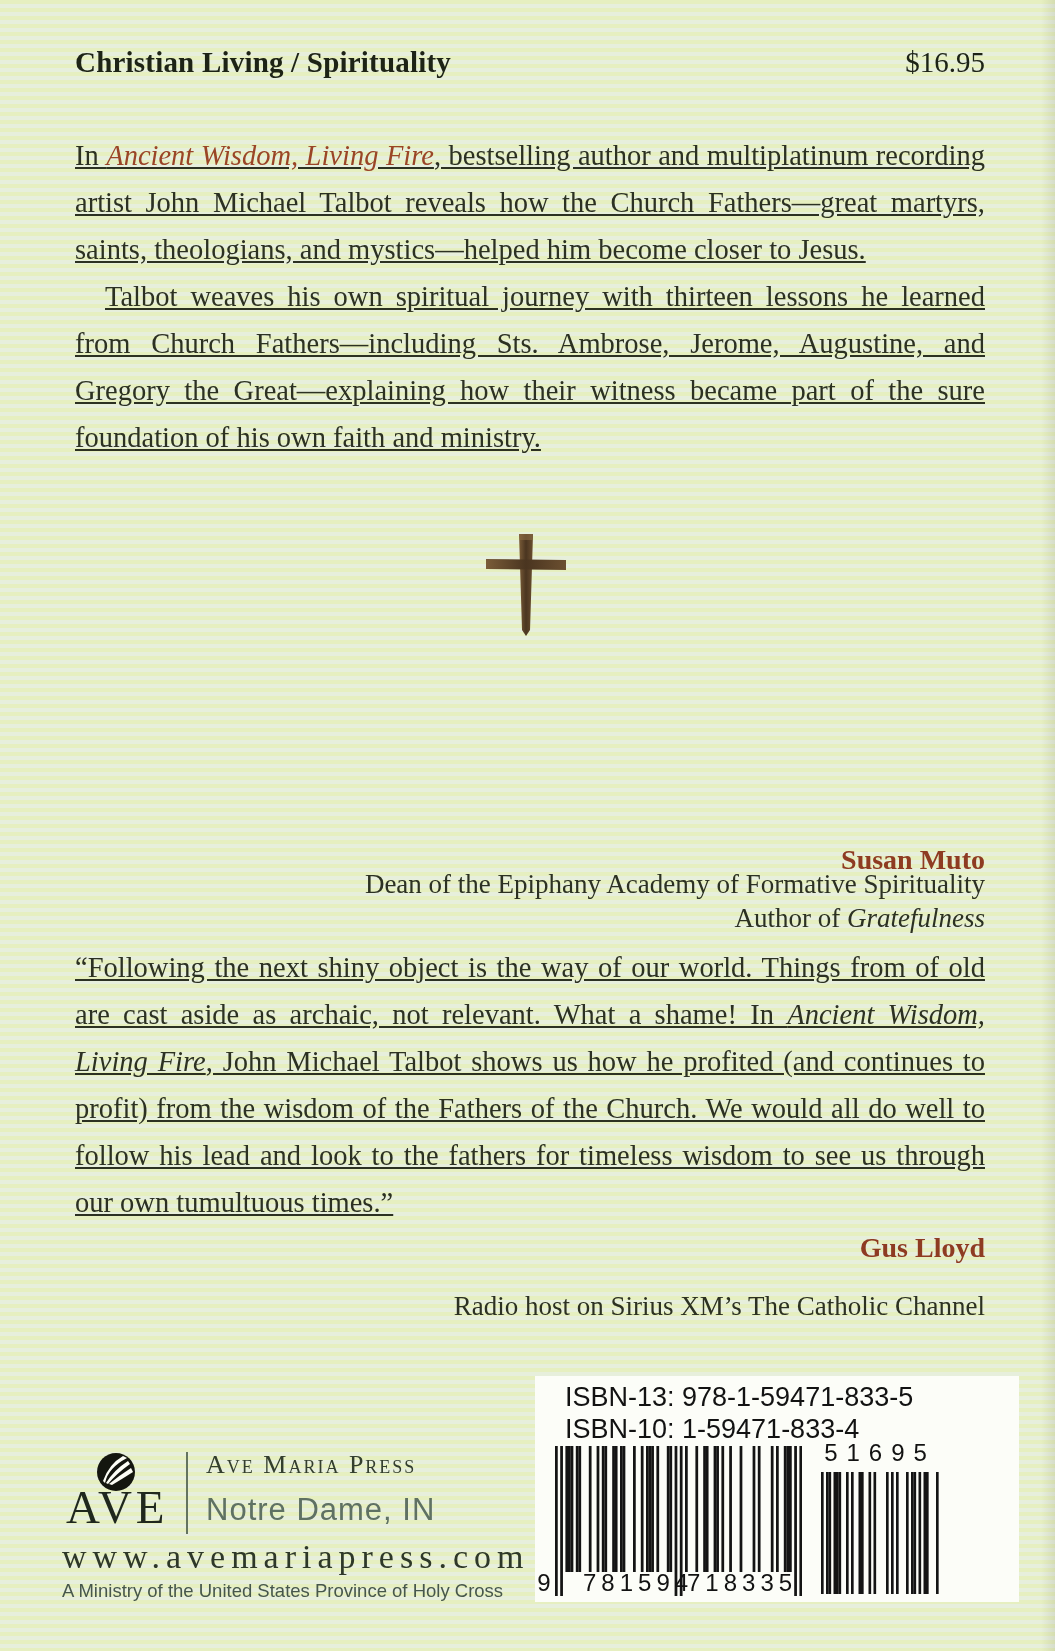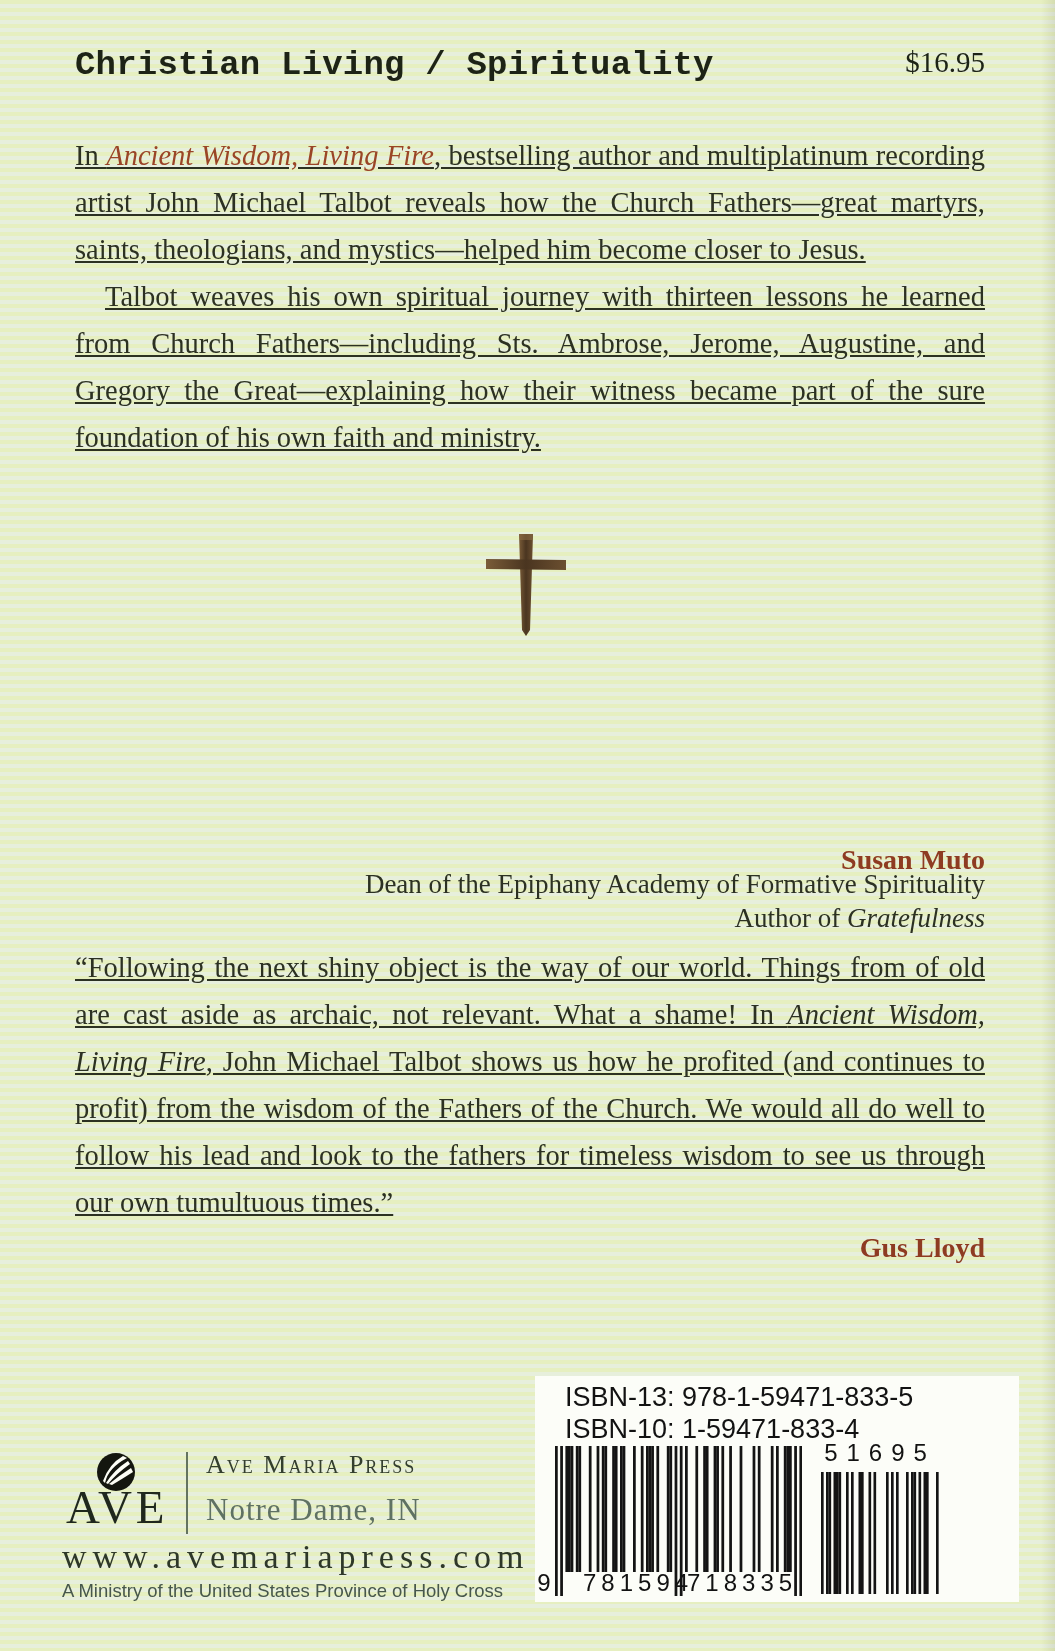--- a/index.html
+++ b/index.html
@@ -14,21 +14,21 @@
       #e7efdc 4px, #e7efdc 8px);
   }
   .cover::after{ 
     content:"";position:absolute;top:0;right:0;width:14px;height:100%;
     background:linear-gradient(90deg, rgba(0,0,0,0), rgba(90,90,70,.12));
     pointer-events:none;
   }
   .abs{position:absolute;}
 
   
-  .category{left:75px;top:46px;font-size:34px;font-weight:bold;color:#1d2316;letter-spacing:.2px;font-family:Liberation Mono, monospace;}
+  .category{left:75px;top:46px;font-size:29px;font-weight:bold;color:#1d2316;letter-spacing:.2px;}
   .price{right:70px;top:46px;font-size:29px;color:#1d2316;}
 
   
   .bodytext{left:75px;width:910px;font-size:28.5px;line-height:47px;text-align:justify;color:#2c3122;text-decoration:underline;}
   .p1{top:132px;} 
   .indent{text-indent:30px;}
   .title-red{font-style:italic;color:#9a4527;}
   .title-black{font-style:italic;}
 
   
@@ -44,21 +44,21 @@
   .a2-l1{top:1266px;}
 
   
   .cross-wrap{left:478px;top:532px;width:96px;height:108px;}
 
   
   .ave-icon{left:96px;top:1452px;width:40px;height:40px;}
   .ave-text{left:66px;top:1480px;font-size:47px;letter-spacing:4px;color:#1f271d;}
   .pub-divider{left:186px;top:1452px;width:2px;height:82px;background:#64745f;}
   .pub-name{left:206px;top:1450px;font-size:26px;font-weight:400;font-variant:small-caps;letter-spacing:2px;color:#333e2e;}
-  .pub-loc{left:206px;top:1492px;font-size:31px;font-family:Liberation Serif, serif;color:#5f7163;letter-spacing:1px;}
+  .pub-loc{left:206px;top:1492px;font-size:31px;font-family:Liberation Sans, sans-serif;color:#5f7163;letter-spacing:1px;}
   .pub-web{left:62px;top:1538px;font-size:34px;font-weight:500;letter-spacing:6px;color:#2e3828;text-align:right;}
   .pub-ministry{left:62px;top:1580px;font-size:18.5px;font-family:"Liberation Sans",sans-serif;color:#47574b;}
 
   
   .bc-panel{left:535px;top:1376px;width:484px;height:226px;background:#fcfdf8;}
   .bc-panel *{position:absolute;}
   .isbn{left:30px;font-size:27px;font-family:"Liberation Sans",sans-serif;color:#121212;white-space:nowrap;}
   .isbn13{top:6px;}
   .isbn10{top:38px;}
   .ean-svg{left:20px;top:70px;}
@@ -96,20 +96,21 @@
       <polygon points="41,2 55,2 54,8 42,8" fill="#8a6a44" opacity="0.6"></polygon>
     </svg>
   </div>
 
   <div class="abs attrib attrib-name a1-name">Susan Muto</div>
   <div class="abs attrib attrib-line a1-l1">Dean of the Epiphany Academy of Formative Spirituality</div>
   <div class="abs attrib attrib-line a1-l2"><span>Author of </span><span class="title-black">Gratefulness</span></div>
 
   <div class="abs bodytext quote2"><span>“Following the next shiny object is the way of our world. Things from of old are cast aside as archaic, not relevant. What a shame! In </span><span class="title-black">Ancient Wisdom, Living Fire</span><span>, John Michael Talbot shows us how he profited (and continues to profit) from the wisdom of the Fathers of the Church. We would all do well to follow his lead and look to the fathers for timeless wisdom to see us through our own tumultuous times.”</span></div>
   <div class="abs attrib attrib-name a2-name">Gus Lloyd</div>
+  <div class="abs attrib attrib-line a2-l1">Radio host on Sirius XM’s The Catholic Channel</div>
 
   <div class="abs ave-icon">
     <svg width="40" height="40" viewBox="0 0 40 40">
       <circle cx="20" cy="20" r="19" fill="#14160f"></circle>
       <path d="M9 31 Q12 16 31 6 L27 4 Q13 12 7 29 Z" fill="#fdfef6"></path>
       <path d="M12 32 Q20 22 34 12 L32 9 Q18 18 10 31 Z" fill="#fdfef6"></path>
       <path d="M16 33 Q26 27 37 20 L35 16 Q24 23 13 32 Z" fill="#fdfef6"></path>
     </svg>
   </div>
   <div class="abs ave-text">AVE</div>

